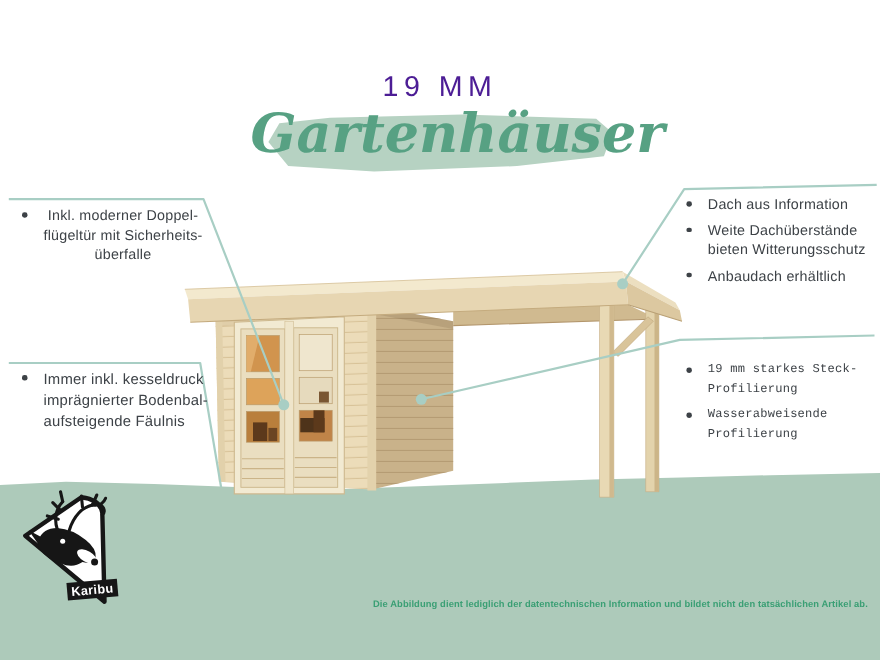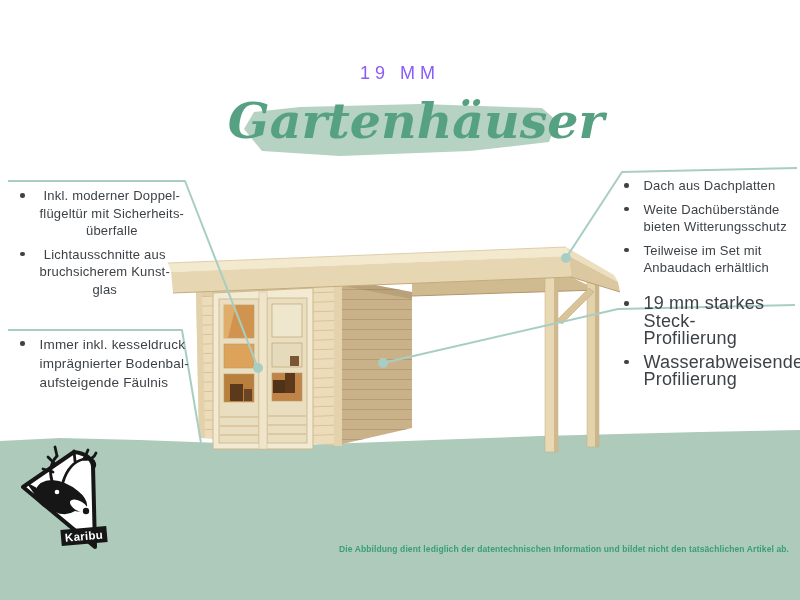--- a/index.html
+++ b/index.html
@@ -1,33 +1,33 @@
 <!DOCTYPE html>
 <html><head>
 <meta charset="utf-8">
 <style>
   html,body{margin:0;padding:0;background:#fff;}
   .canvas{position:relative;width:800px;height:600px;background:#ffffff;overflow:hidden;
           font-family:"Liberation Sans",sans-serif;}
   svg.scene{position:absolute;left:0;top:0;}
   .title19{position:absolute;top:63px;left:0;width:100%;text-align:center;
-           font-size:18px;letter-spacing:5px;color:#8b5cf6;font-weight:400;}
+           font-size:26px;letter-spacing:5px;color:#4c1d95;font-weight:400;}
   .script-title{position:absolute;top:92px;left:16px;width:100%;text-align:center;
            font-family:"DejaVu Serif",serif;font-style:italic;font-weight:700;
            font-size:49px;color:#57a183;}
   .callout{position:absolute;color:#3d4247;letter-spacing:.2px;}
   .item{display:flex;margin:0 0 6px 0;}
   .bdot{flex:0 0 auto;width:4.5px;height:4.5px;border-radius:50%;background:#3d4247;
         margin:6px 0 0 4px;}
   .lines{margin-left:15px;}
   .ln{display:block;}
   #lt{left:16px;top:187px;width:195px;font-size:13px;line-height:17.5px;text-align:center;}
   #lb{left:16px;top:335px;width:205px;font-size:13.5px;line-height:19px;}
   #rt{left:620px;top:177px;width:180px;font-size:13px;line-height:17.5px;}
-  #rb{left:620px;top:295px;width:180px;font-size:18px;line-height:17.5px;}
+  #rb{left:620px;top:328px;width:180px;font-size:11px;line-height:17.5px;font-family:Liberation Mono, monospace;}
   .disclaimer{position:absolute;right:11px;top:544px;font-size:8.5px;font-weight:700;
         color:#3a9f74;white-space:nowrap;letter-spacing:.1px;padding-left:32px;}
 </style>
 </head>
 <body>
 
 <div class="canvas">
 
   <svg class="scene" width="800" height="600" viewBox="0 0 800 600">
     <defs>
@@ -161,59 +161,50 @@
 
   <div class="callout" id="lt">
     <div class="item">
       <span class="bdot"></span>
       <div class="lines">
         <span class="ln">Inkl. moderner Doppel-</span>
         <span class="ln">flügeltür mit Sicherheits-</span>
         <span class="ln">überfalle</span>
       </div>
     </div>
-    <div class="item">
-      <span class="bdot"></span>
-      <div class="lines">
-        <span class="ln">Lichtausschnitte aus</span>
-        <span class="ln">bruchsicherem Kunst-</span>
-        <span class="ln">glas</span>
-      </div>
-    </div>
   </div>
 
   <div class="callout" id="lb">
     <div class="item">
       <span class="bdot"></span>
       <div class="lines">
         <span class="ln">Immer inkl. kesseldruck</span>
         <span class="ln">imprägnierter Bodenbal-</span>
         <span class="ln">aufsteigende Fäulnis</span>
       </div>
     </div>
   </div>
 
   <div class="callout" id="rt">
     <div class="item">
       <span class="bdot"></span>
       <div class="lines">
-        <span class="ln">Dach aus Dachplatten</span>
+        <span class="ln">Dach aus Information</span>
       </div>
     </div>
     <div class="item">
       <span class="bdot"></span>
       <div class="lines">
         <span class="ln">Weite Dachüberstände</span>
         <span class="ln">bieten Witterungsschutz</span>
       </div>
     </div>
     <div class="item">
       <span class="bdot"></span>
       <div class="lines">
-        <span class="ln">Teilweise im Set mit</span>
         <span class="ln">Anbaudach erhältlich</span>
       </div>
     </div>
   </div>
 
   <div class="callout" id="rb">
     <div class="item">
       <span class="bdot"></span>
       <div class="lines">
         <span class="ln">19 mm starkes Steck-</span>

